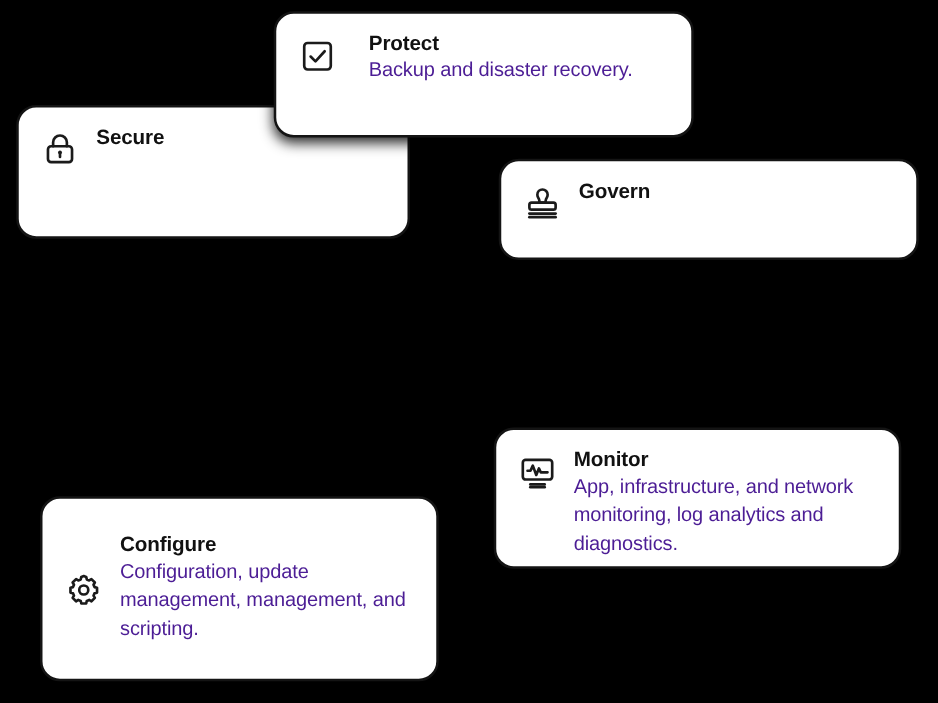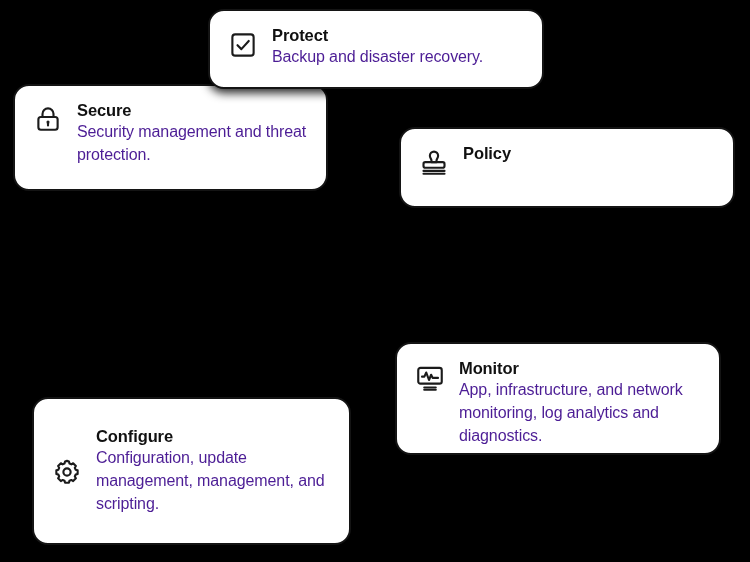--- a/index.html
+++ b/index.html
@@ -70,25 +70,26 @@
   .card-desc {
     font-size: 16px;
     font-weight: normal;
     color: #4c1d95;
     line-height: 1.42;
     letter-spacing: -0.1px;
   }
 
   
   #card-protect {
-    left: 208px;
+    left: 219px;
     top: 9px;
     width: 336px;
-    height: 80px;
+    height: 101px;
     z-index: 5;
+    gap: 12px;
   }
 
   #card-secure {
     left: 13px;
     top: 84px;
     width: 315px;
     height: 107px;
     z-index: 4;
     justify-content: center;
   }
@@ -146,35 +147,34 @@
     <span class="card-icon">
       <svg viewBox="0 0 24 24" fill="none" stroke="currentColor" stroke-width="1.7" stroke-linecap="round" stroke-linejoin="round" aria-hidden="true">
         <rect x="4.3" y="10.4" width="15.4" height="10.2" rx="2"></rect>
         <path d="M7.6 10.4 V7.9 a4.4 4.4 0 0 1 8.8 0 V10.4"></path>
         <circle cx="12" cy="14.4" r="1.25" fill="currentColor" stroke="none"></circle>
         <path d="M12 15.3 V17.2"></path>
       </svg>
     </span>
     <span class="card-text">
       <span class="card-title">Secure</span>
-      <span class="card-desc" style="display:block">Security management and threat protection.</span>
     </span>
   </div>
 
   <div class="card" id="card-govern">
     <span class="card-icon">
       <svg viewBox="0 0 24 24" fill="none" stroke="currentColor" stroke-width="1.7" stroke-linecap="round" stroke-linejoin="round" aria-hidden="true">
         <path d="M12 2.9 a3.3 3.3 0 0 0 -3.3 3.3 c0 1.35 .75 2.1 1.1 3 .3 .78 .2 1.6 .2 2.1 h4 c0 -.5 -.1 -1.32 .2 -2.1 .35 -.9 1.1 -1.65 1.1 -3 A3.3 3.3 0 0 0 12 2.9 Z"></path>
         <rect x="3.6" y="11.3" width="16.8" height="4.5" rx="1.4"></rect>
         <path d="M3.6 18.3 H20.4"></path>
         <path d="M3.6 20.6 H20.4"></path>
       </svg>
     </span>
     <span class="card-text">
-      <span class="card-title">Policy</span>
+      <span class="card-title">Govern</span>
     </span>
   </div>
 
   <div class="card" id="card-monitor">
     <span class="card-icon">
       <svg viewBox="0 0 24 24" fill="none" stroke="currentColor" stroke-width="1.7" stroke-linecap="round" stroke-linejoin="round" aria-hidden="true">
         <rect x="2.6" y="3.9" width="18.8" height="12.6" rx="1.8"></rect>
         <path d="M5.6 10.9 H7.5 L9.0 7.6 L11.2 13.6 L12.9 9.4 L14.1 11.9 H18.4"></path>
         <path d="M7.4 19.6 H16.6"></path>
         <path d="M7.4 21.4 H16.6"></path>

